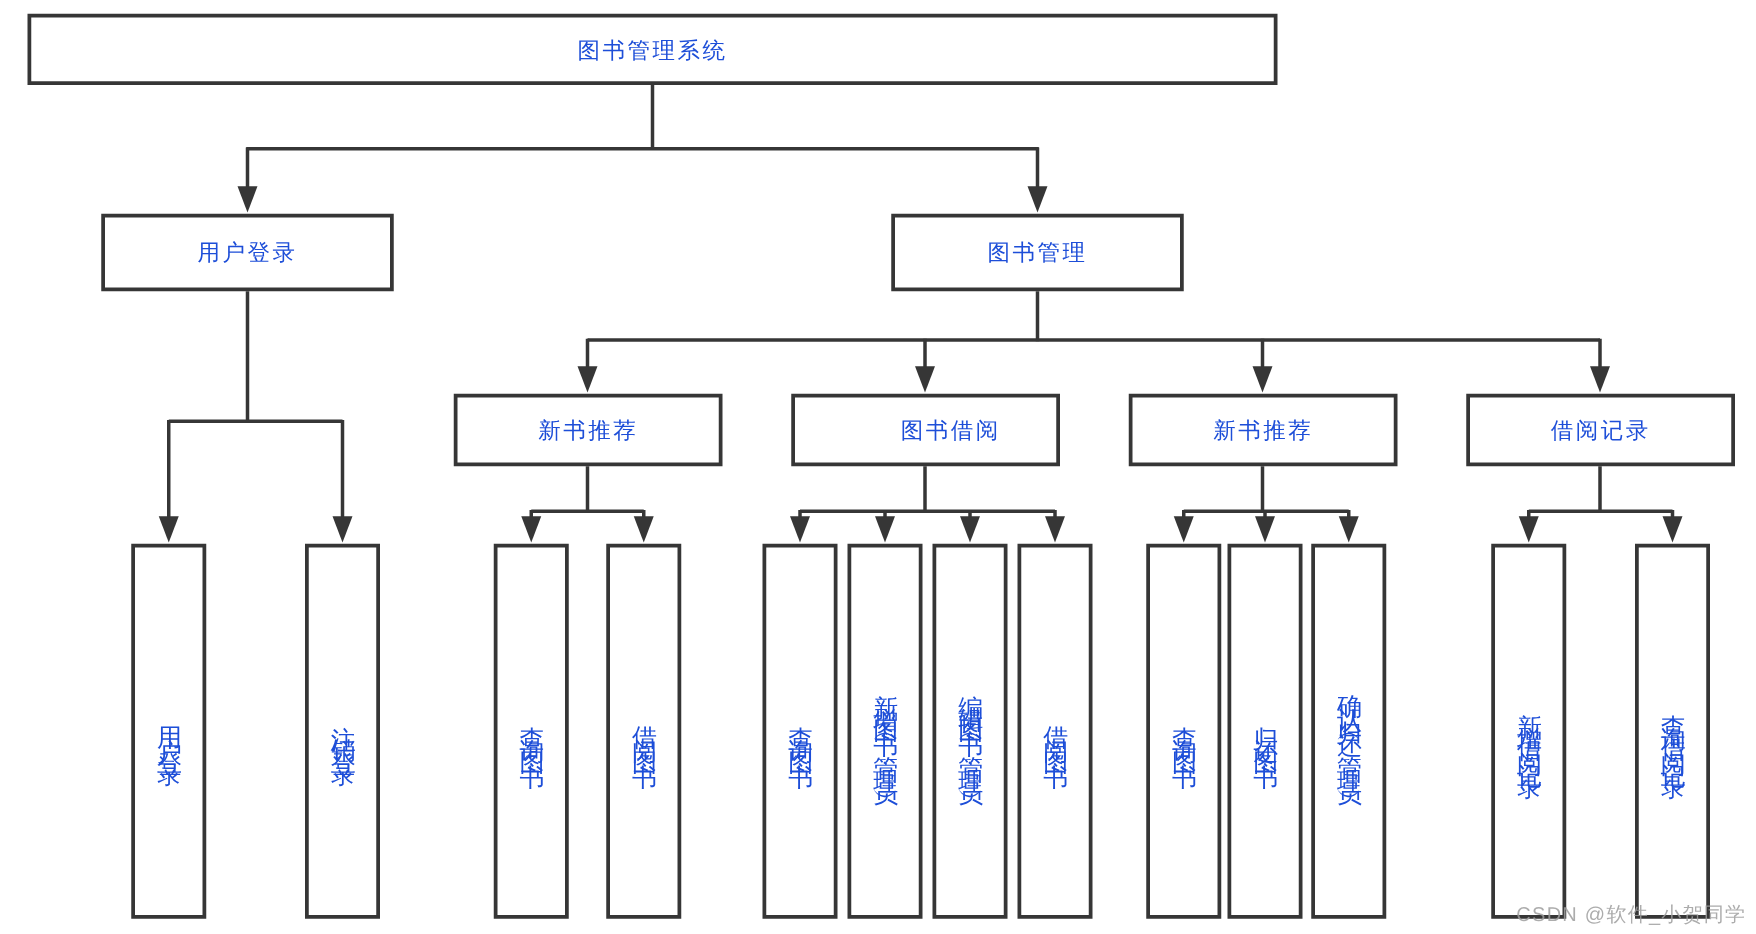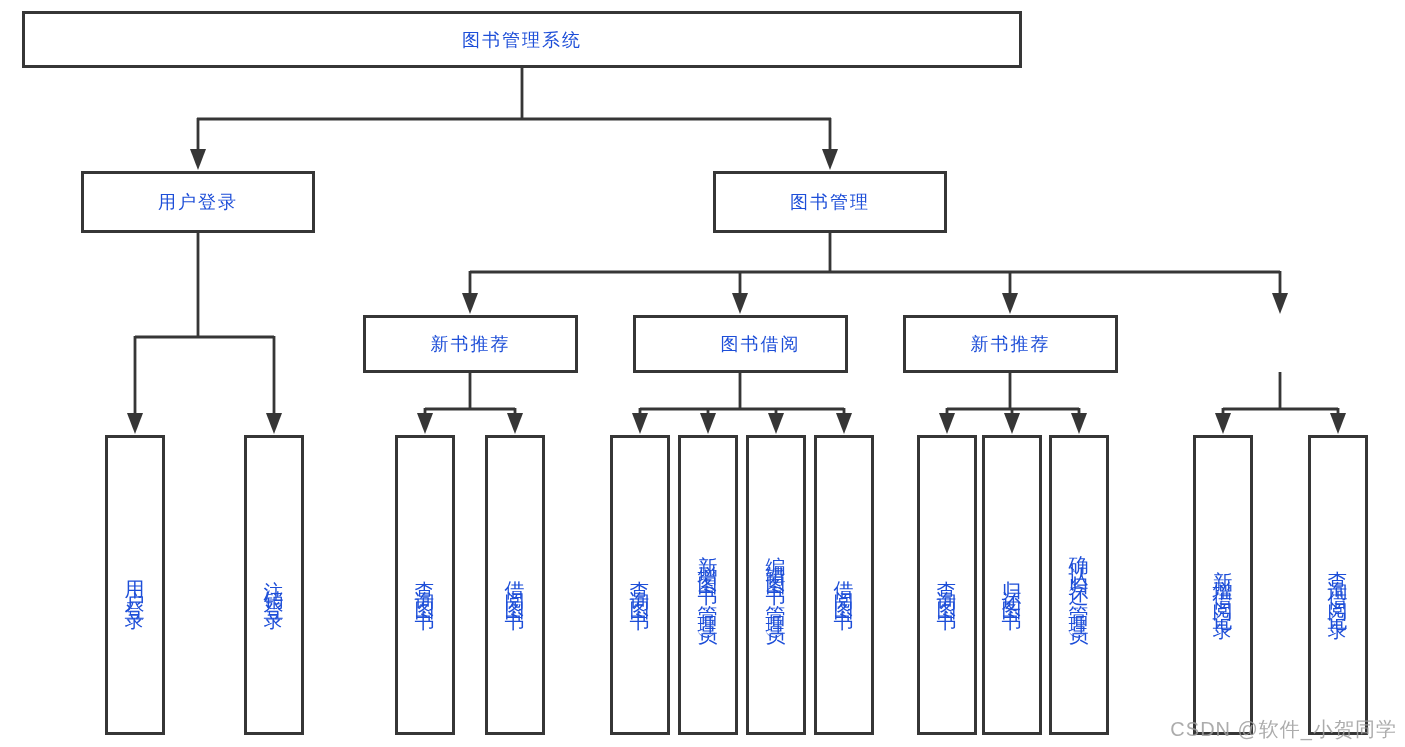--- a/index.html
+++ b/index.html
@@ -40,21 +40,21 @@
     height: 300px;
     writing-mode: vertical-rl;
     font-size: 20px;
     letter-spacing: 10px;
     line-height: 1;
   }
   .watermark {
     position: absolute;
     right: 8px;
     bottom: 4px;
-    font-size: 20px;
+    font-size: 16px;
     color: rgba(158, 158, 158, 0.85);
     letter-spacing: 1px;
     white-space: nowrap;
   }
 </style>
 </head>
 <body>
 
 <div class="canvas">
 
@@ -121,20 +121,21 @@
   </svg>
 
   <div class="node root">图书管理系统</div>
 
   <div class="node lvl2" style="left:81px;">用户登录</div>
   <div class="node lvl2" style="left:713px;">图书管理</div>
 
   <div class="node lvl3" style="left:363px;">新书推荐</div>
   <div class="node lvl3" style="left:633px;padding-left:40px;">图书借阅</div>
   <div class="node lvl3" style="left:903px;">新书推荐</div>
+  <div class="node lvl3" style="left:1173px;">借阅记录</div>
 
   <div class="node leaf" style="left:105px;">用户登录</div>
   <div class="node leaf" style="left:244px;">注销登录</div>
 
   <div class="node leaf" style="left:395px;">查询图书</div>
   <div class="node leaf" style="left:485px;">借阅图书</div>
 
   <div class="node leaf" style="left:610px;">查询图书</div>
   <div class="node leaf" style="left:678px;">新增图书（管理员）</div>
   <div class="node leaf" style="left:746px;">编辑图书（管理员）</div>

